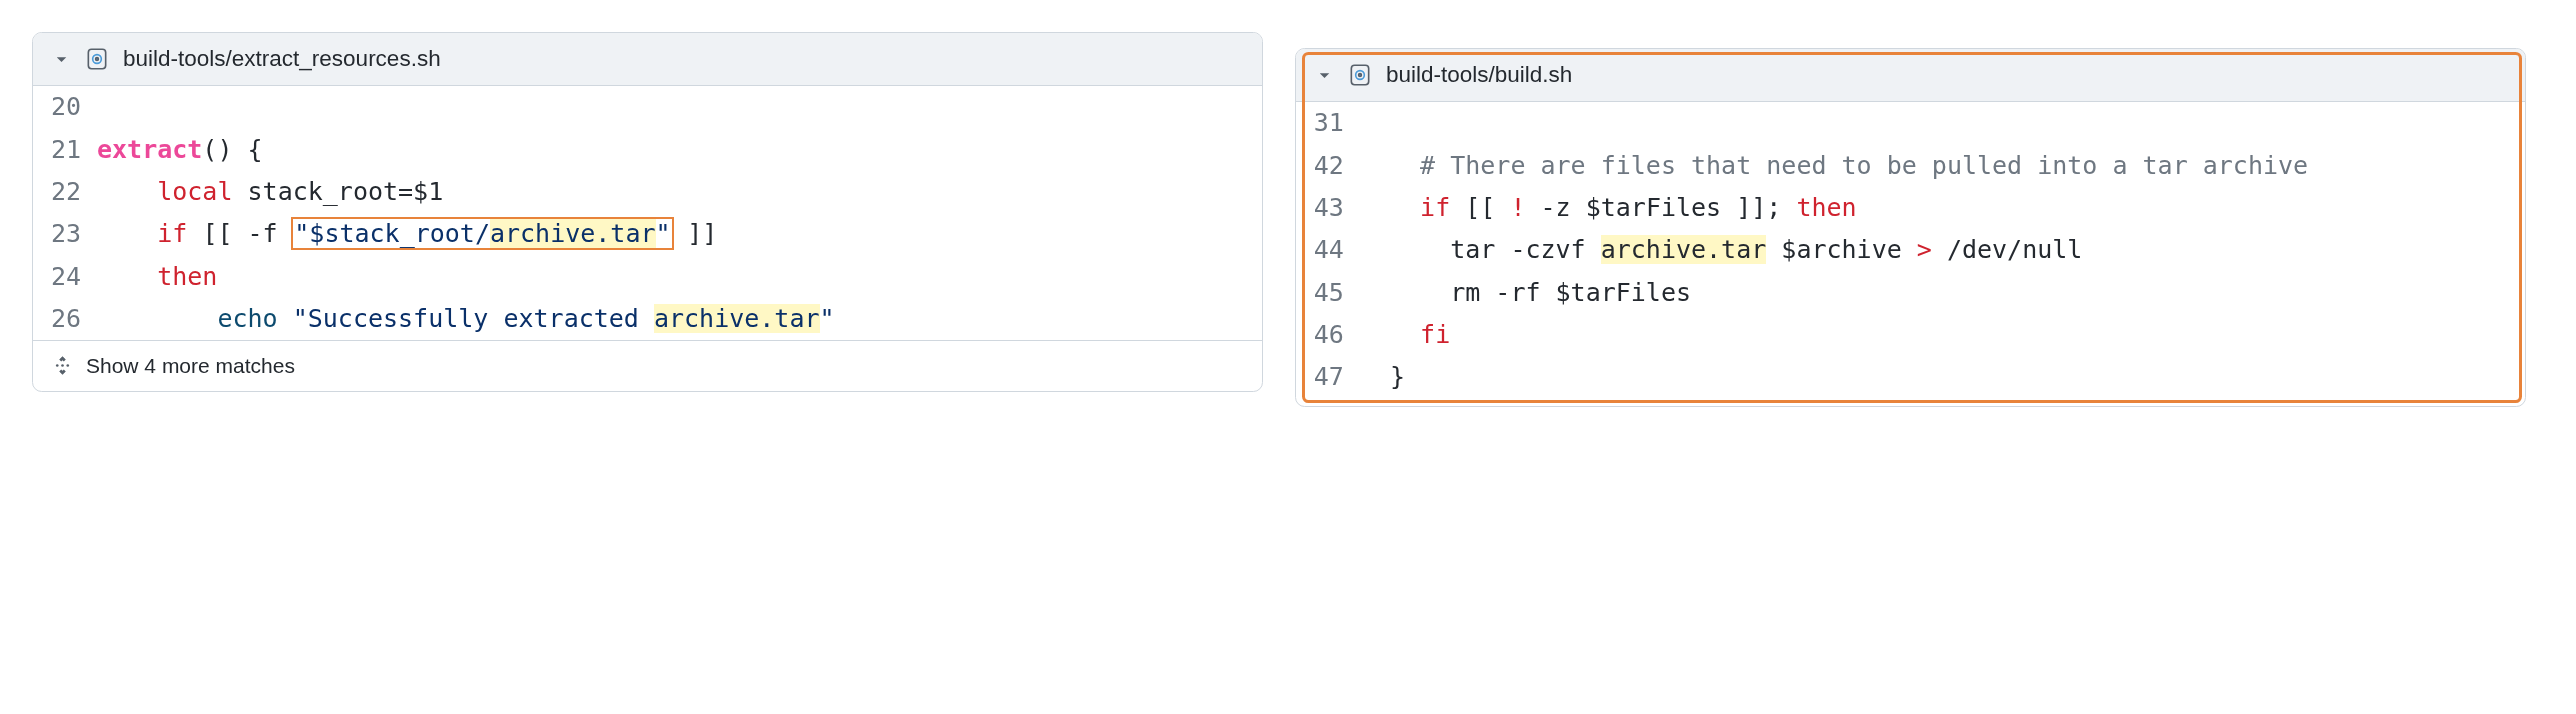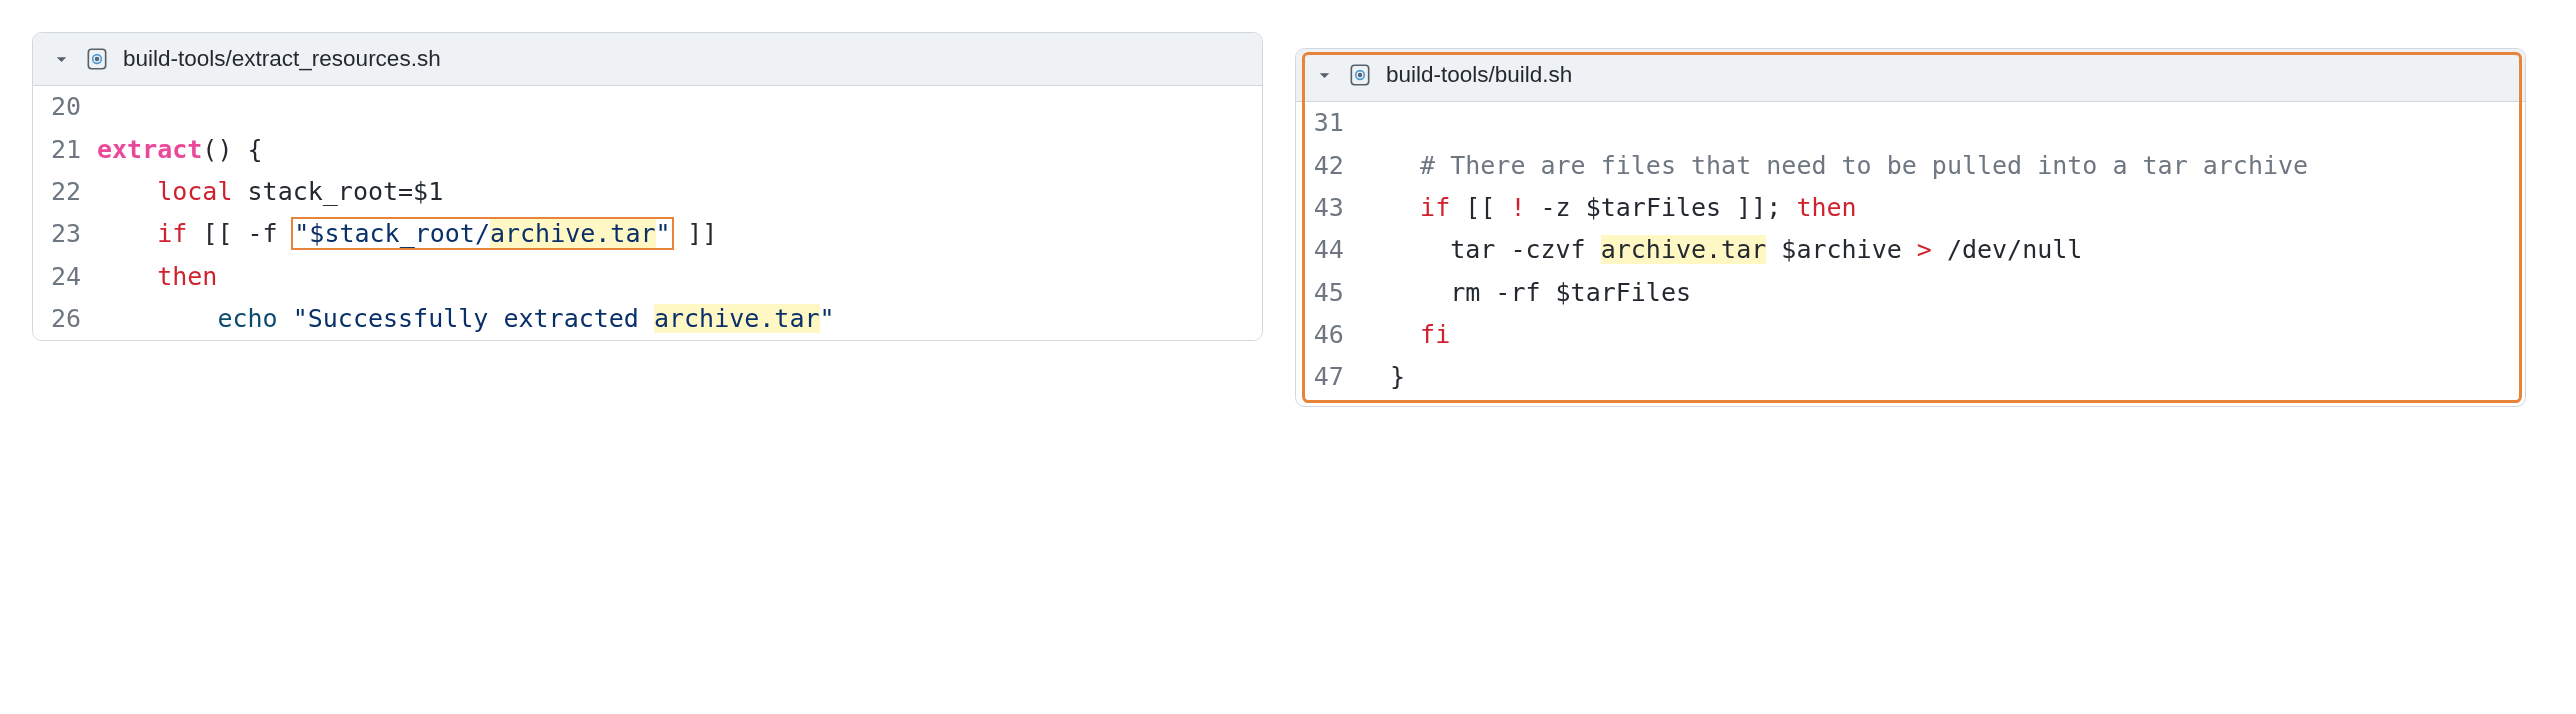--- a/index.html
+++ b/index.html
@@ -195,20 +195,31 @@
       </div>
       <div class="code-line">
         <div class="line-number">24</div>
         <div class="line-content"><span class="tok-plain">    </span><span class="tok-keyword">then</span></div>
       </div>
       <div class="code-line">
         <div class="line-number">26</div>
         <div class="line-content"><span class="tok-plain">        </span><span class="tok-builtin">echo</span><span class="tok-plain"> </span><span class="tok-string">"Successfully extracted </span><span class="tok-string highlight">archive.tar</span><span class="tok-string">"</span></div>
       </div>
     </div>
+  <div class="panel-footer">
+    <span class="unfold-icon">
+      <svg viewBox="0 0 16 16" fill="currentColor">
+        <path d="M8 1l2.5 2.5L9 5 8 4 7 5 5.5 3.5 8 1zM8 15l-2.5-2.5L7 11l1 1 1-1 1.5 1.5L8 15z"></path>
+        <circle cx="4" cy="8" r="1"></circle>
+          <circle cx="8" cy="8" r="1"></circle>
+          <circle cx="12" cy="8" r="1"></circle>
+      </svg>
+    </span>
+    <span>Show 4 more matches</span>
+  </div>
 </div>
 
 <div class="panel-right-wrapper panel-right-outer">
   <div class="panel" style="position:relative;">
     <div class="orange-overlay" style="top:3.2px; left:6.4px; right:3.2px; bottom:3.2px;"></div>
     <div class="panel-header">
       <span class="chevron">
         <svg viewBox="0 0 16 16" fill="currentColor">
             <path d="M4 6l4 4 4-4"></path>
           </svg>

